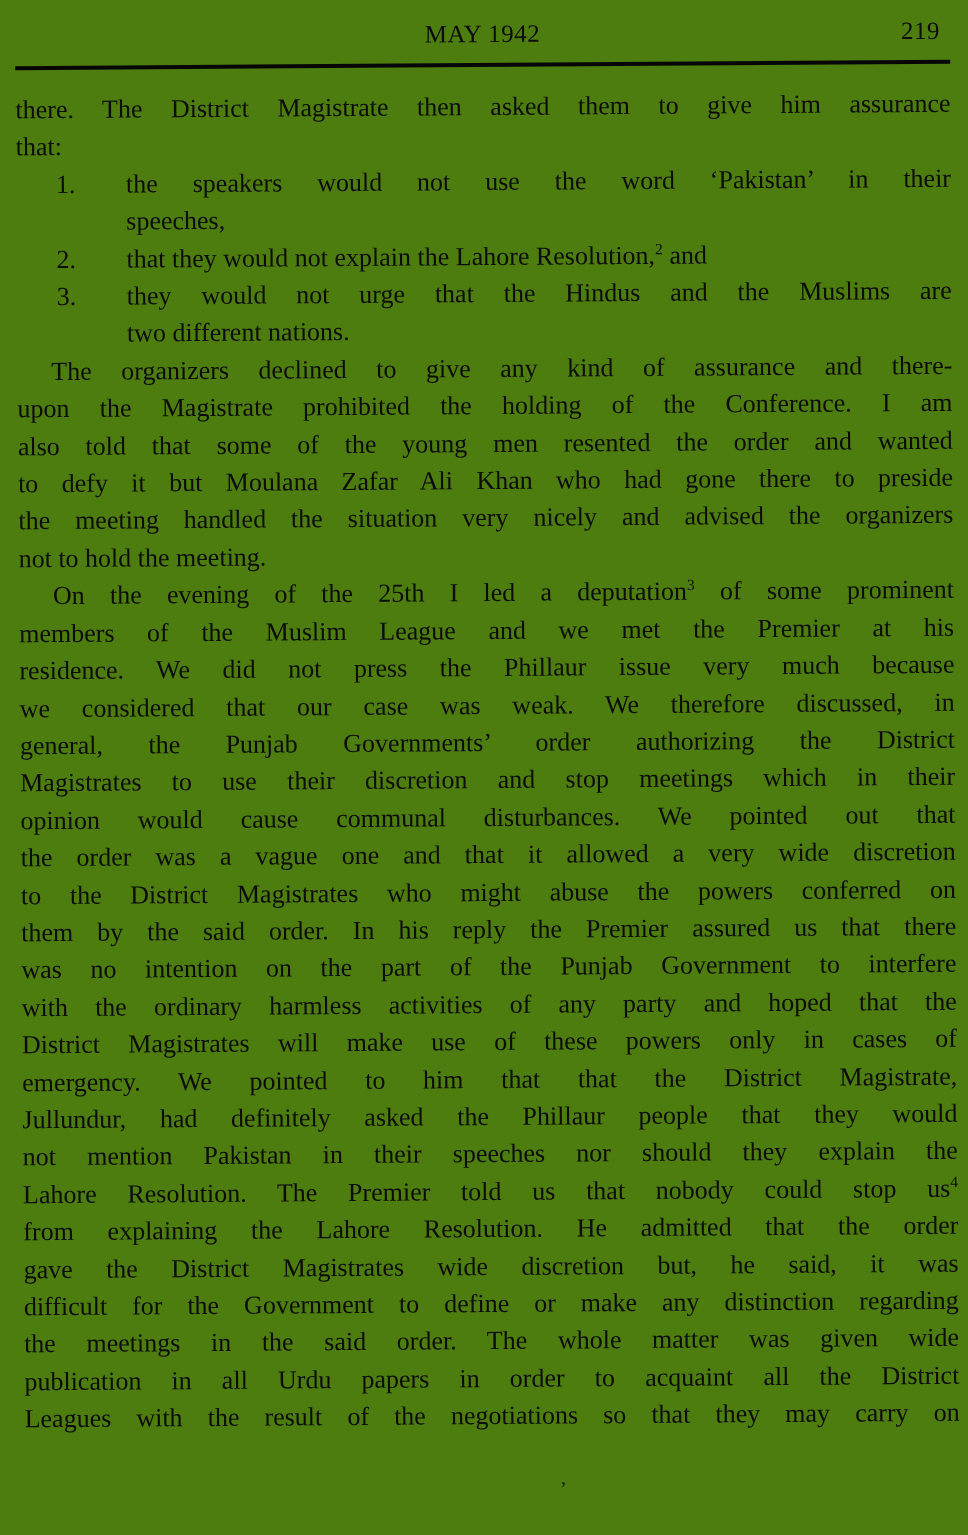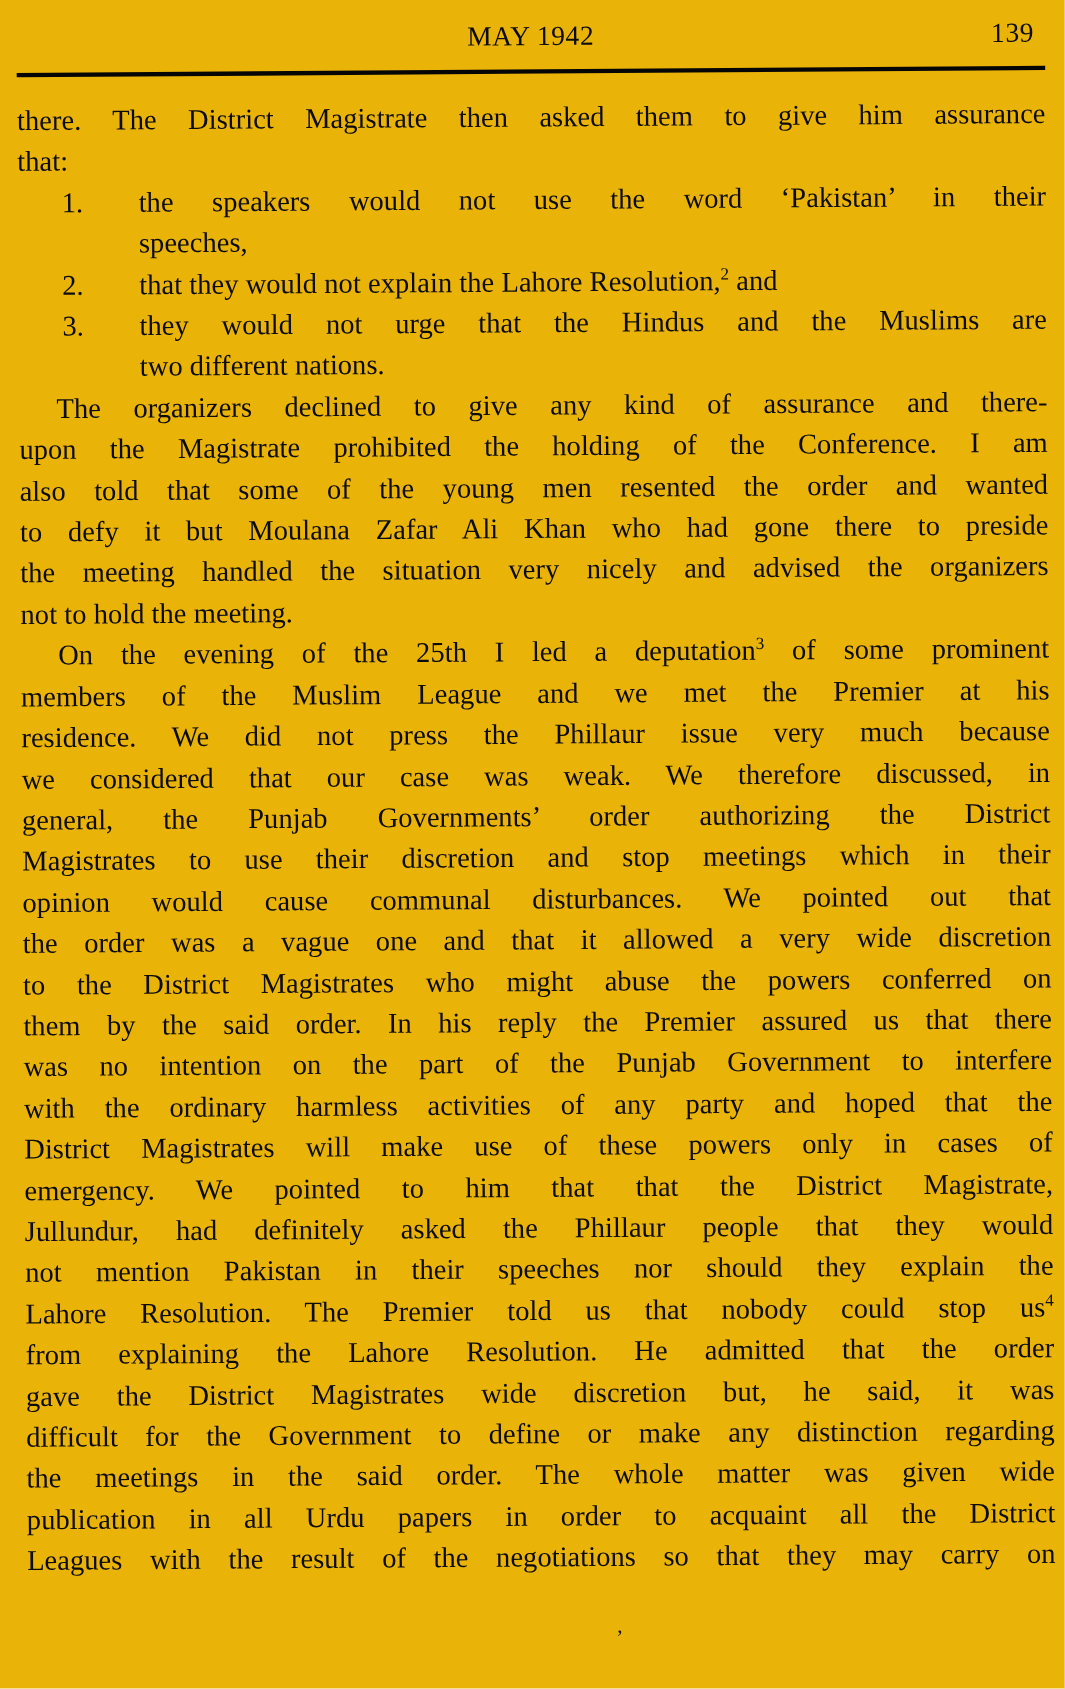--- a/index.html
+++ b/index.html
@@ -1,20 +1,20 @@
 <!DOCTYPE html>
 <html><head>
 <meta charset="utf-8">
 <style>
   html, body { margin: 0; padding: 0; background: #ffffff; }
   .page {
     position: relative;
     width: 968px;
     height: 1535px;
-    background: #eab308;
+    background: #4d7c0f;
     overflow: hidden;
     font-family: "Liberation Serif", "DejaVu Serif", serif;
     color: #0c0c0c;
   }
   .content {
     position: absolute;
     left: 0; top: 0; right: 0;
     padding: 20px 18px 0 15px;
     transform: rotate(-0.4deg);
     transform-origin: 484px 40px;
@@ -73,21 +73,21 @@
     color: #1a1a1a;
   }
 </style>
 </head>
 <body>
 
 <div class="page">
   <div class="content">
     <div class="page-header">
       <div class="header-title">MAY 1942</div>
-      <div class="header-pagenum">139</div>
+      <div class="header-pagenum">219</div>
     </div>
     <div class="page-rule"></div>
     <div class="page-body">
         <div class="para">
           <div class="line just">there. The District Magistrate then asked them to give him assurance</div>
           <div class="line">that:</div>
         </div>
         <div class="list">
           <div class="list-item">
             <div class="li-num">1.</div>

